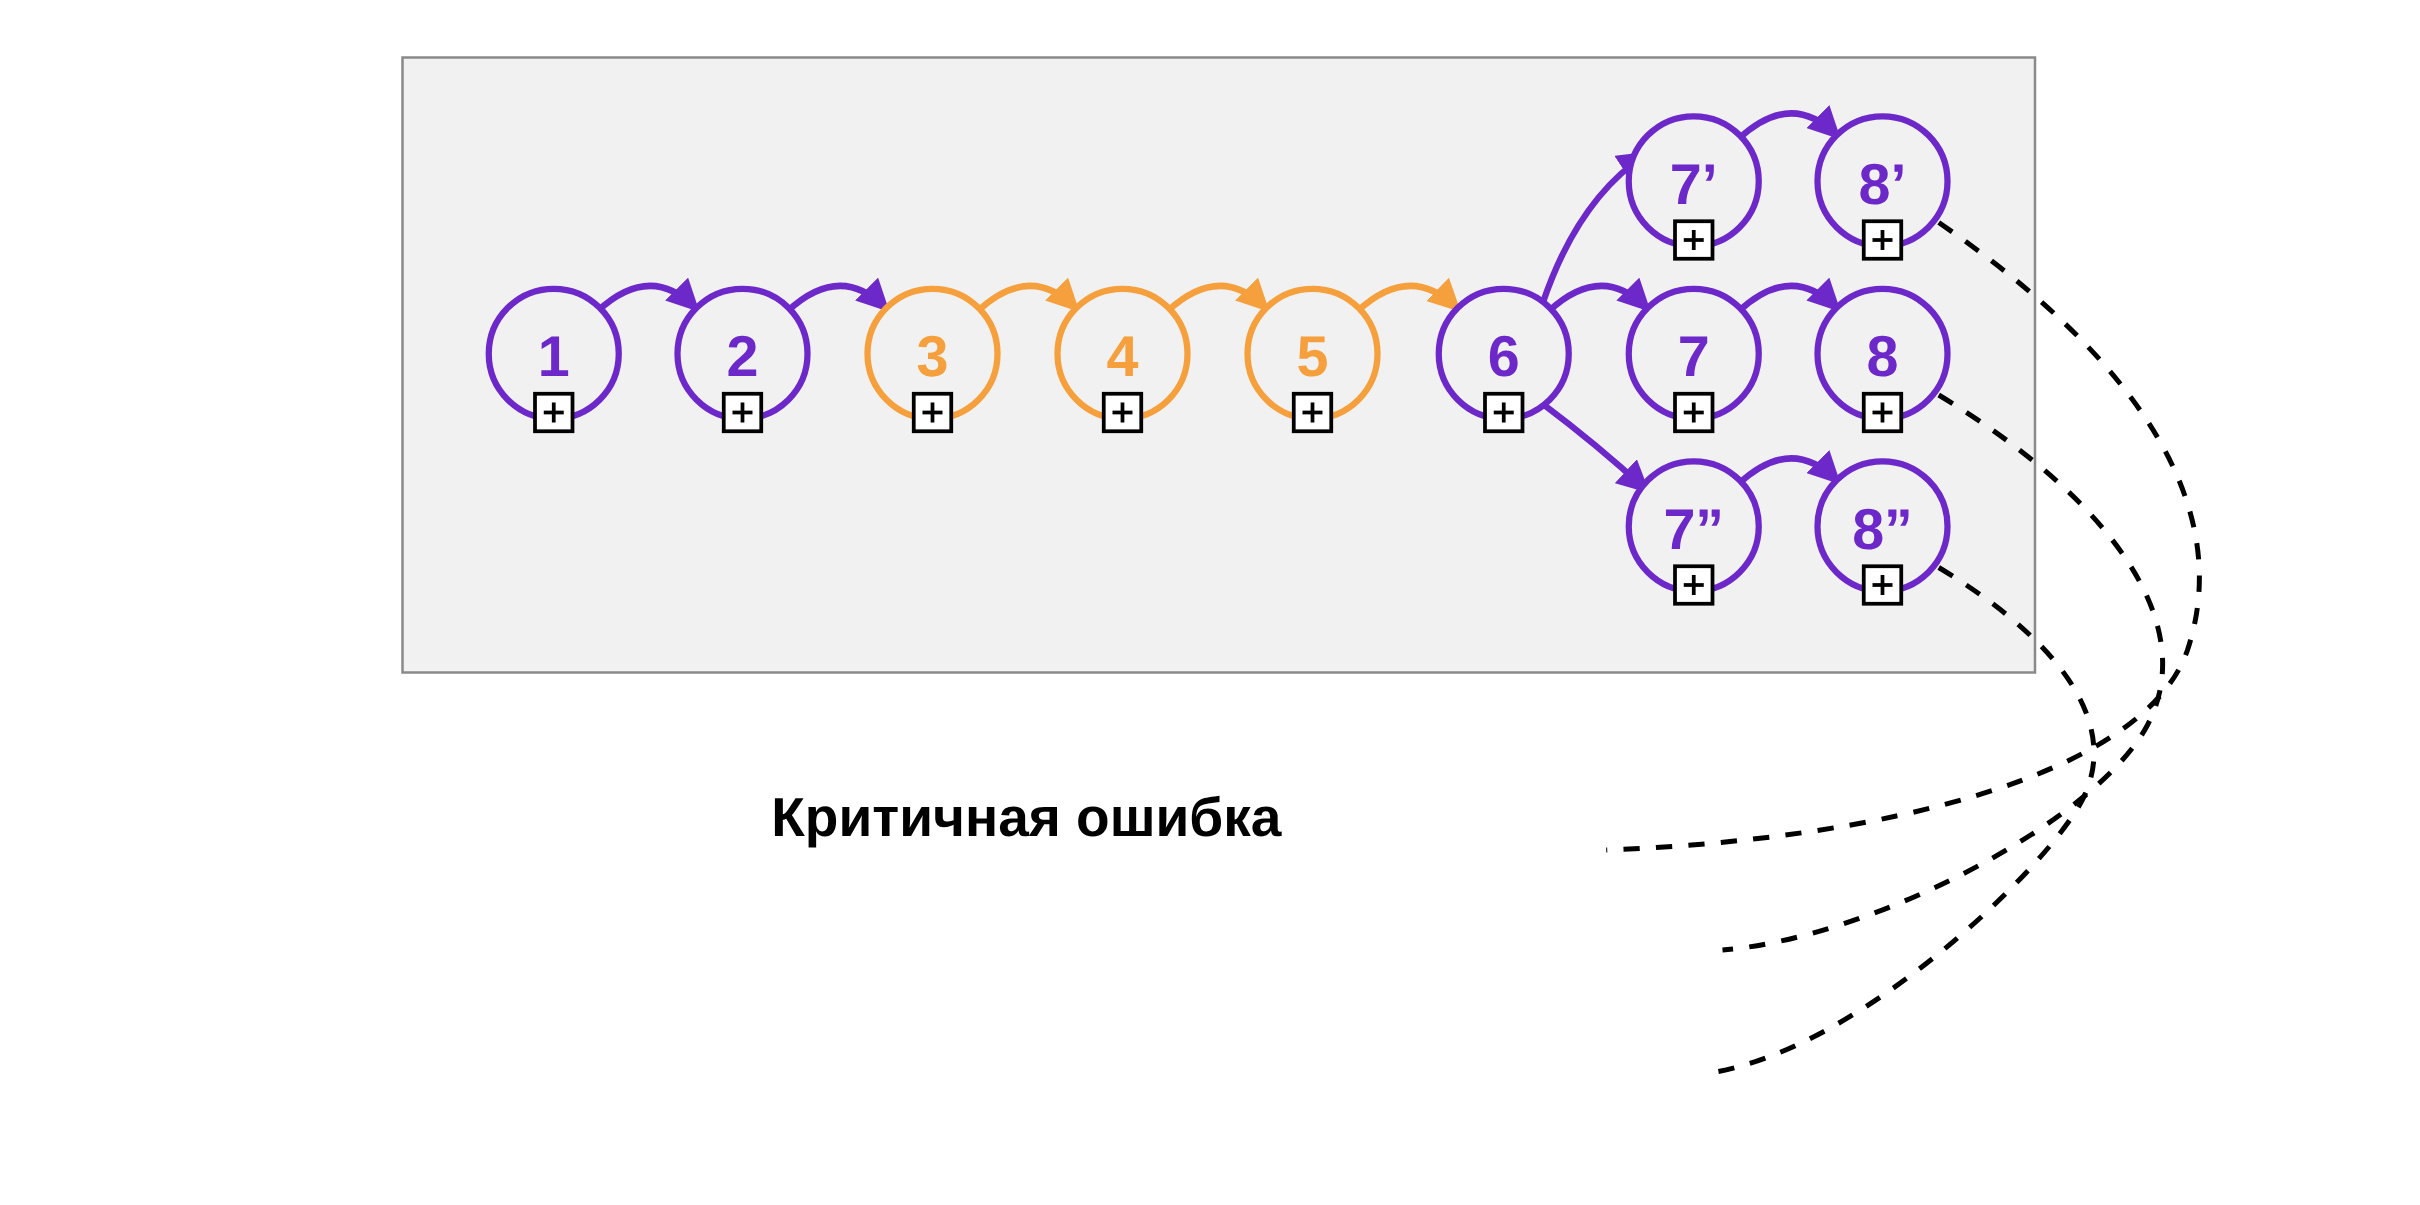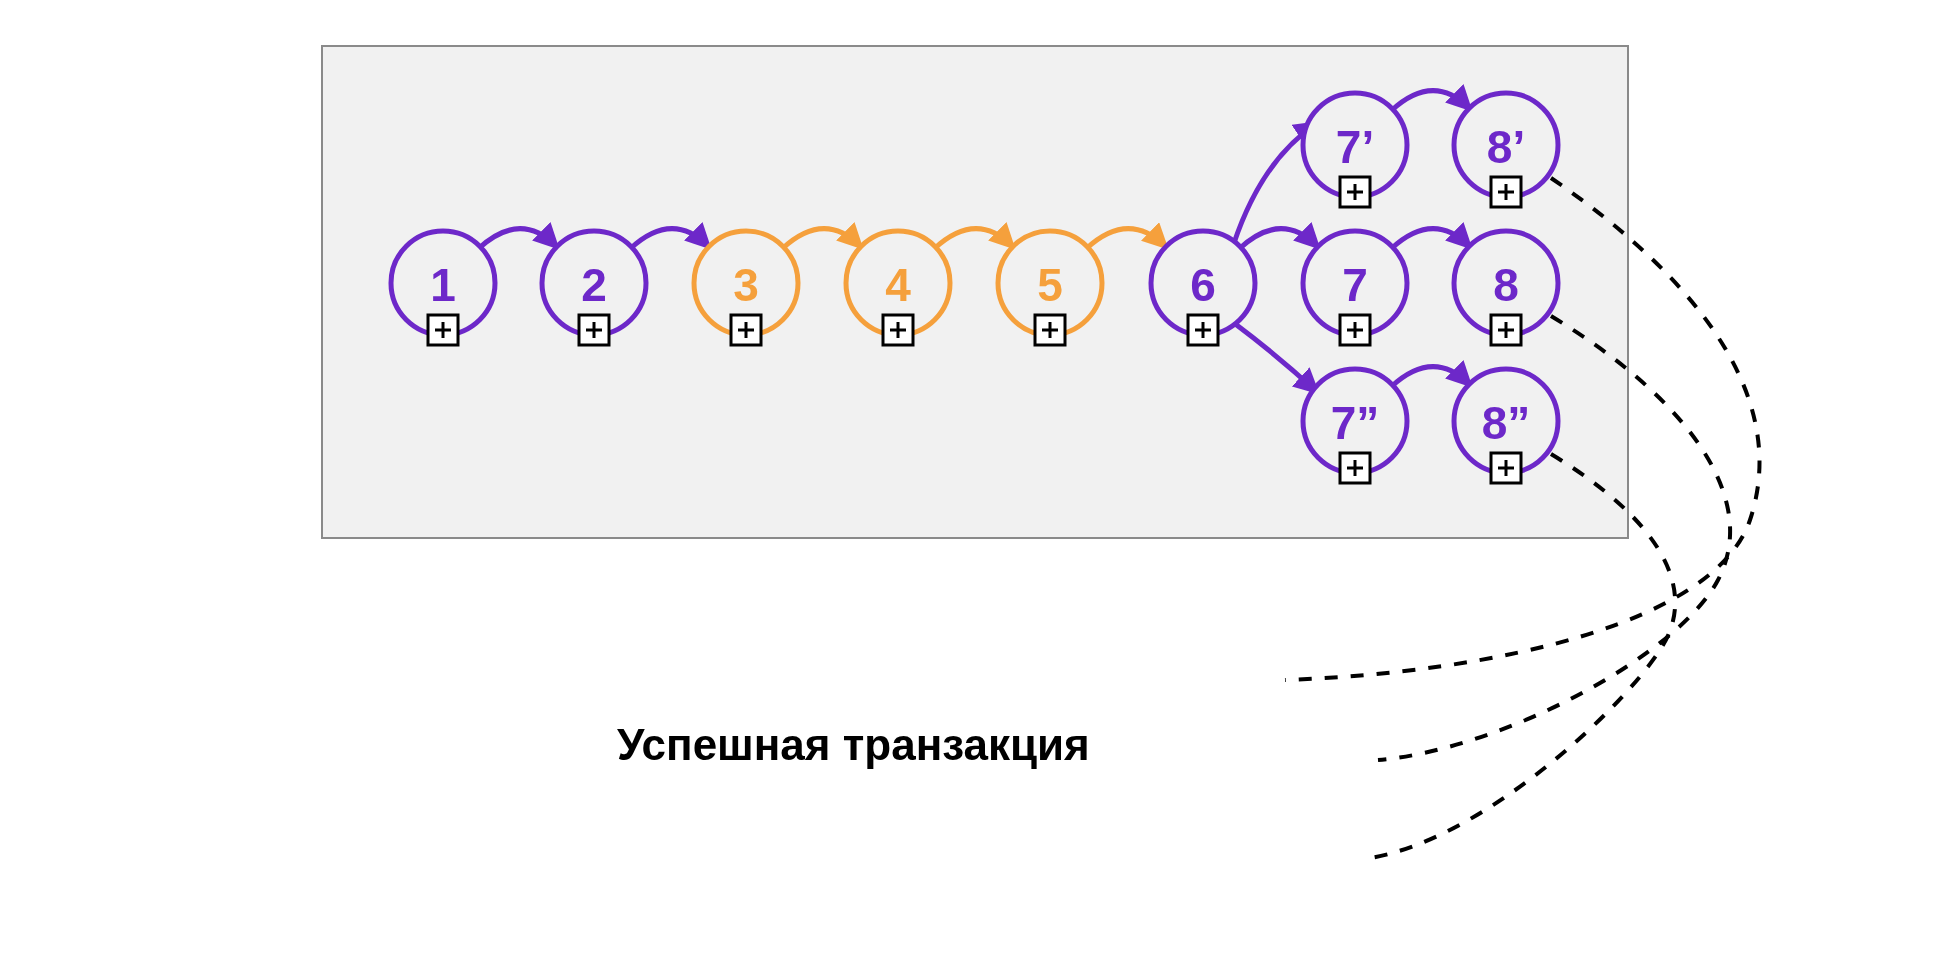--- a/index.html
+++ b/index.html
@@ -222,15 +222,15 @@
           <line x1="1355" y1="460" x2="1355" y2="476" class="plus-glyph"></line>
         </g>
         <g>
           <rect x="1491" y="453" width="30" height="30" class="plus-box-rect"></rect>
           <line x1="1498" y1="468" x2="1514" y2="468" class="plus-glyph"></line>
           <line x1="1506" y1="460" x2="1506" y2="476" class="plus-glyph"></line>
         </g>
       </g>
   </svg>
 
-  <div class="legend-text" id="legend-success" style="left: 617px; top: 745px; transform: translateY(-50%);">Успешная транзакция</div>
+  <div class="legend-text" id="legend-critical" style="left: 617px; top: 655px; transform: translateY(-50%);">Критичная ошибка</div>
 
 </div>
 
 </body></html>

